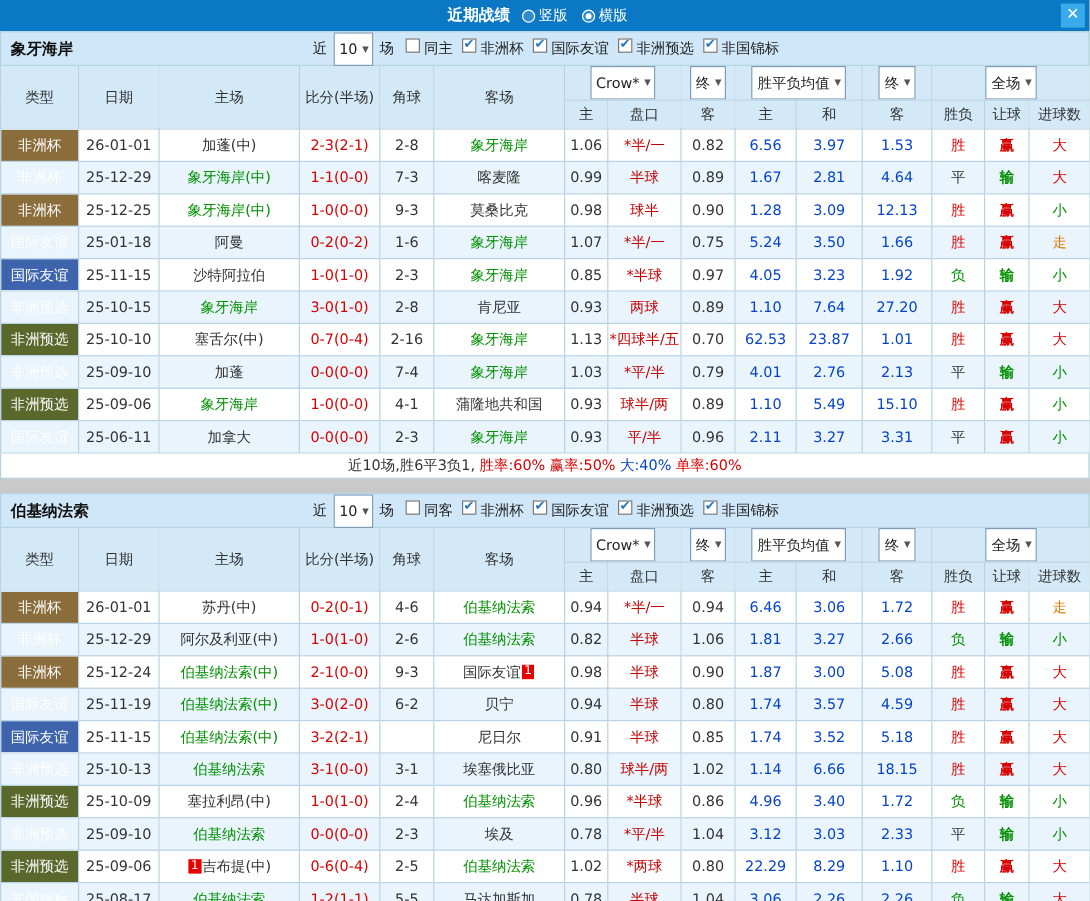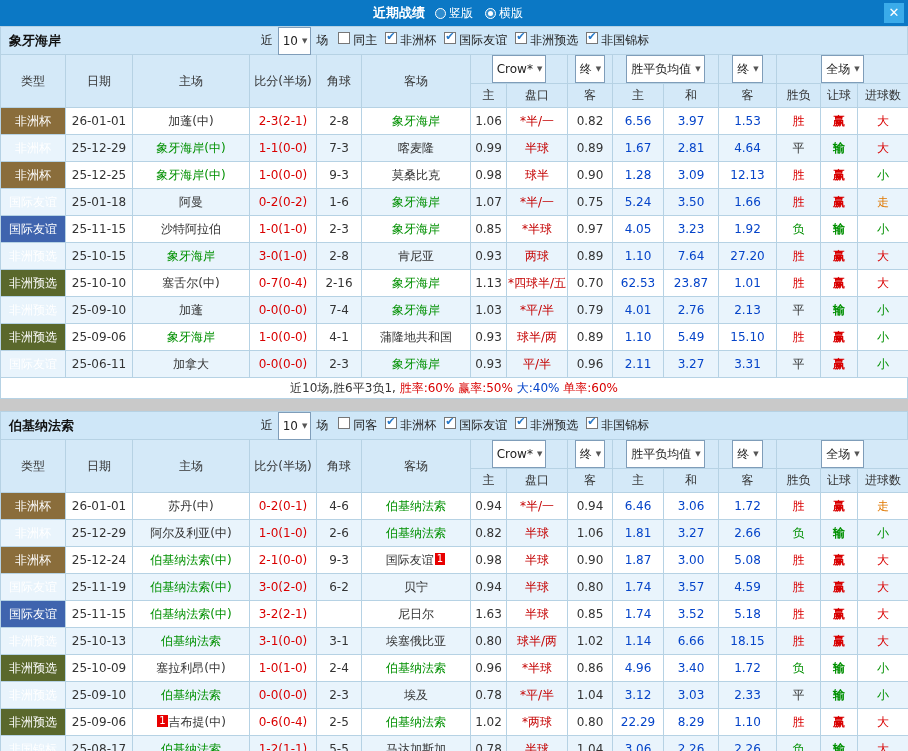--- a/index.html
+++ b/index.html
@@ -497,21 +497,21 @@
               <td class="rs bold red">赢</td>
               <td class="rs red">大</td>
             </tr>
             <tr>
               <td class="type friendly">国际友谊</td>
               <td class="date">25-11-15</td>
               <td class="tg"><span>伯基纳法索(中)</span></td>
               <td class="score">3-2(2-1)</td>
               <td class="corner"></td>
               <td class="tn"><span>尼日尔</span></td>
-              <td class="od">1.63</td>
+              <td class="od">0.91</td>
               <td class="pk">半球</td>
               <td class="od">0.85</td>
               <td class="eu">1.74</td>
               <td class="eu">3.52</td>
               <td class="eu">5.18</td>
               <td class="rs red">胜</td>
               <td class="rs bold red">赢</td>
               <td class="rs red">大</td>
             </tr>
             <tr class="alt">

